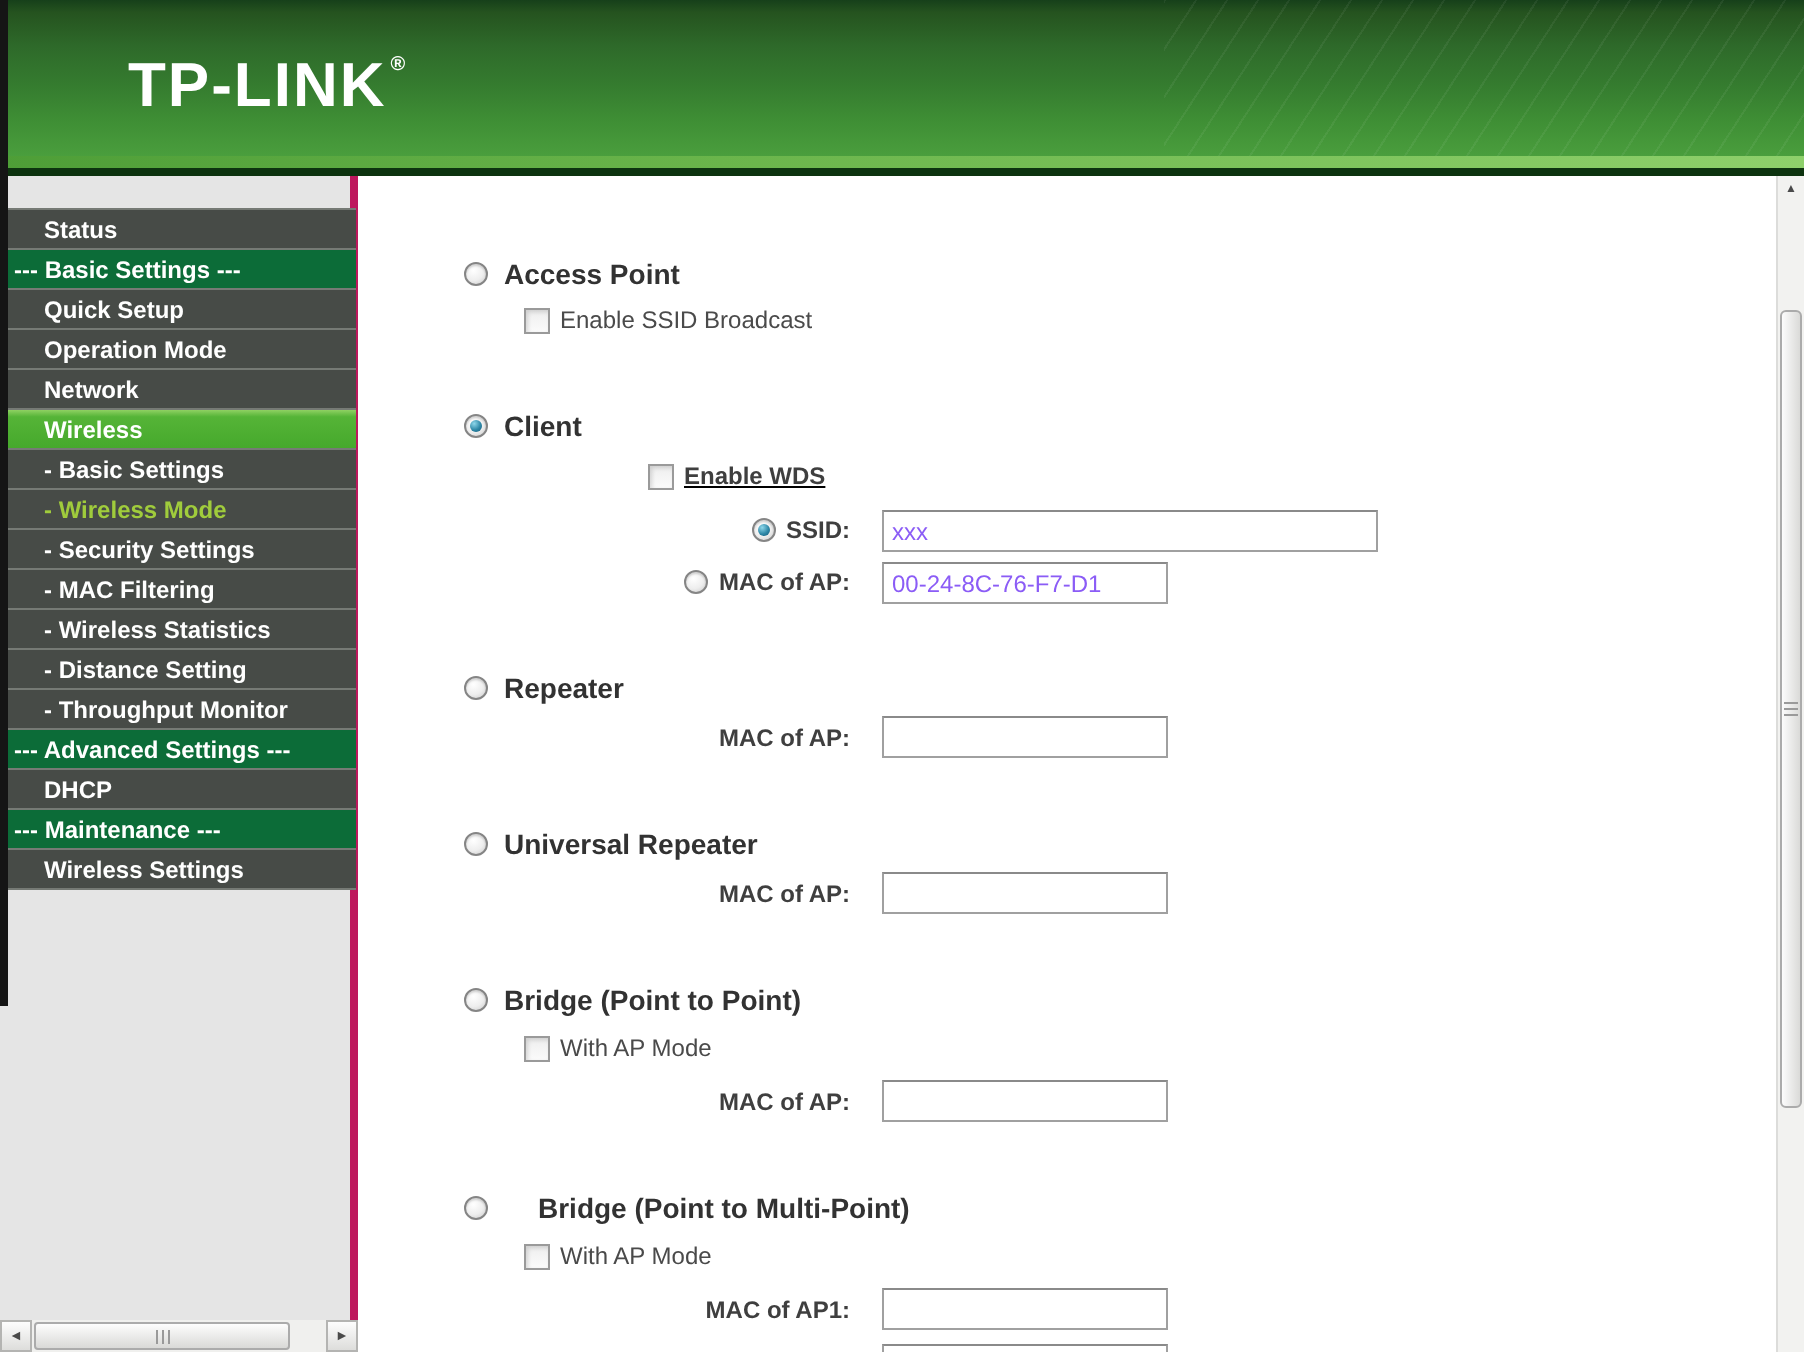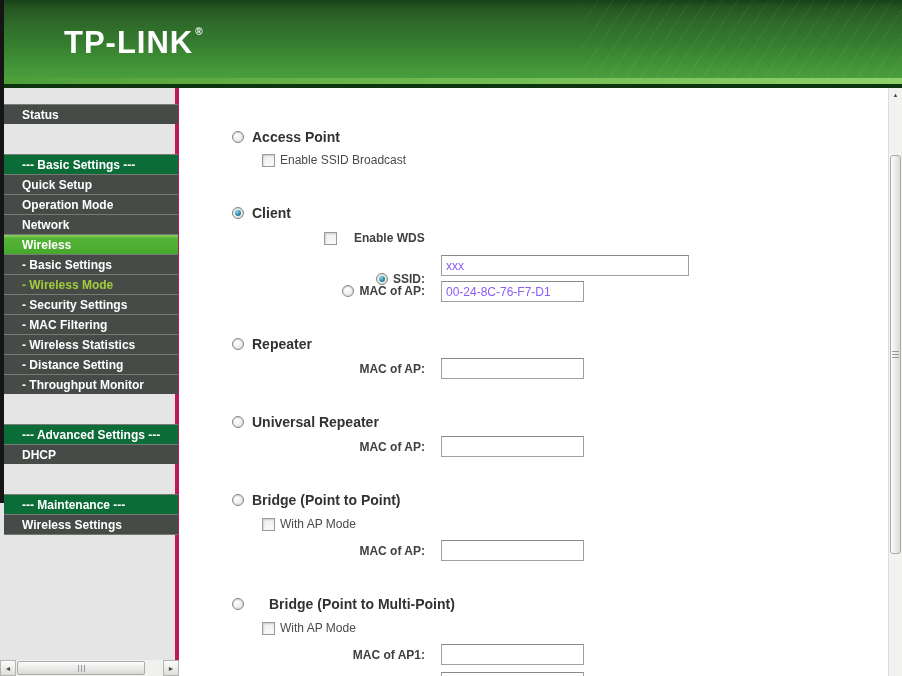--- a/index.html
+++ b/index.html
@@ -42,21 +42,21 @@
   .sidebar {
     position:absolute; left:0; top:88px; width:179px; height:662px;
     background:#e5e5e5; border-right:4px solid #be185d;
   }
   .menu { position:absolute; left:4px; top:16px; width:174px; }
   .nav-item {
     height:20px; border-top:1px solid #767a75; background:#474b47;
     color:#fff; font-size:12px; font-weight:bold; line-height:20px;
     padding-left:18px; cursor:pointer; white-space:nowrap; overflow:hidden;
   }
-  .nav-item.section { background:#0c6c38; padding-left:18px;margin-top:30px; }
+  .nav-item.section { background:#0c6c38; padding-left:3px; }
   .nav-item.selected {
     background:linear-gradient(180deg,#8fd162 0%,#55b437 18%,#46a92c 100%);
   }
   .nav-item.sub-current { color:#a0cc3c; }
   .menu-endline { height:1px; background:#767a75; }
   
   .hscroll {
     position:absolute; left:0; top:572px; width:179px; height:16px;
     background:#f0f0ee; display:flex; align-items:center;
   }
@@ -183,25 +183,25 @@
     </div>
     <div class="row" style="left:82px; top:62px; height:20px; gap:5px;">
       <span class="checkbox"></span>
       <span class="cb-label">Enable SSID Broadcast</span>
     </div>
 
     <div class="row" style="left:52px; top:114px; height:22px; gap:8px;">
       <span class="radio on"></span>
       <span class="mode-title">Client</span>
     </div>
-    <div class="row" style="left:144px; top:140px; height:20px; gap:17px;">
+    <div class="row" style="left:144px; top:140px; height:20px; gap:5px;text-decoration:underline;">
       <span class="checkbox"></span>
       <span class="cb-label bold">Enable WDS</span>
     </div>
-    <div class="label-box" style="top:180px;justify-content:flex-end;">
+    <div class="label-box" style="top:166px;justify-content:flex-end;">
       <span class="radio on"></span>
       <span class="field-label">SSID:</span>
     </div>
     <input class="text-input" style="left: 261px; top: 167px; width: 248px;" value="xxx">
     <div class="label-box" style="top:192px;">
       <span class="radio"></span>
       <span class="field-label">MAC of AP:</span>
     </div>
     <input class="text-input" style="left: 261px; top: 193px; width: 143px;" value="00-24-8C-76-F7-D1">
 

